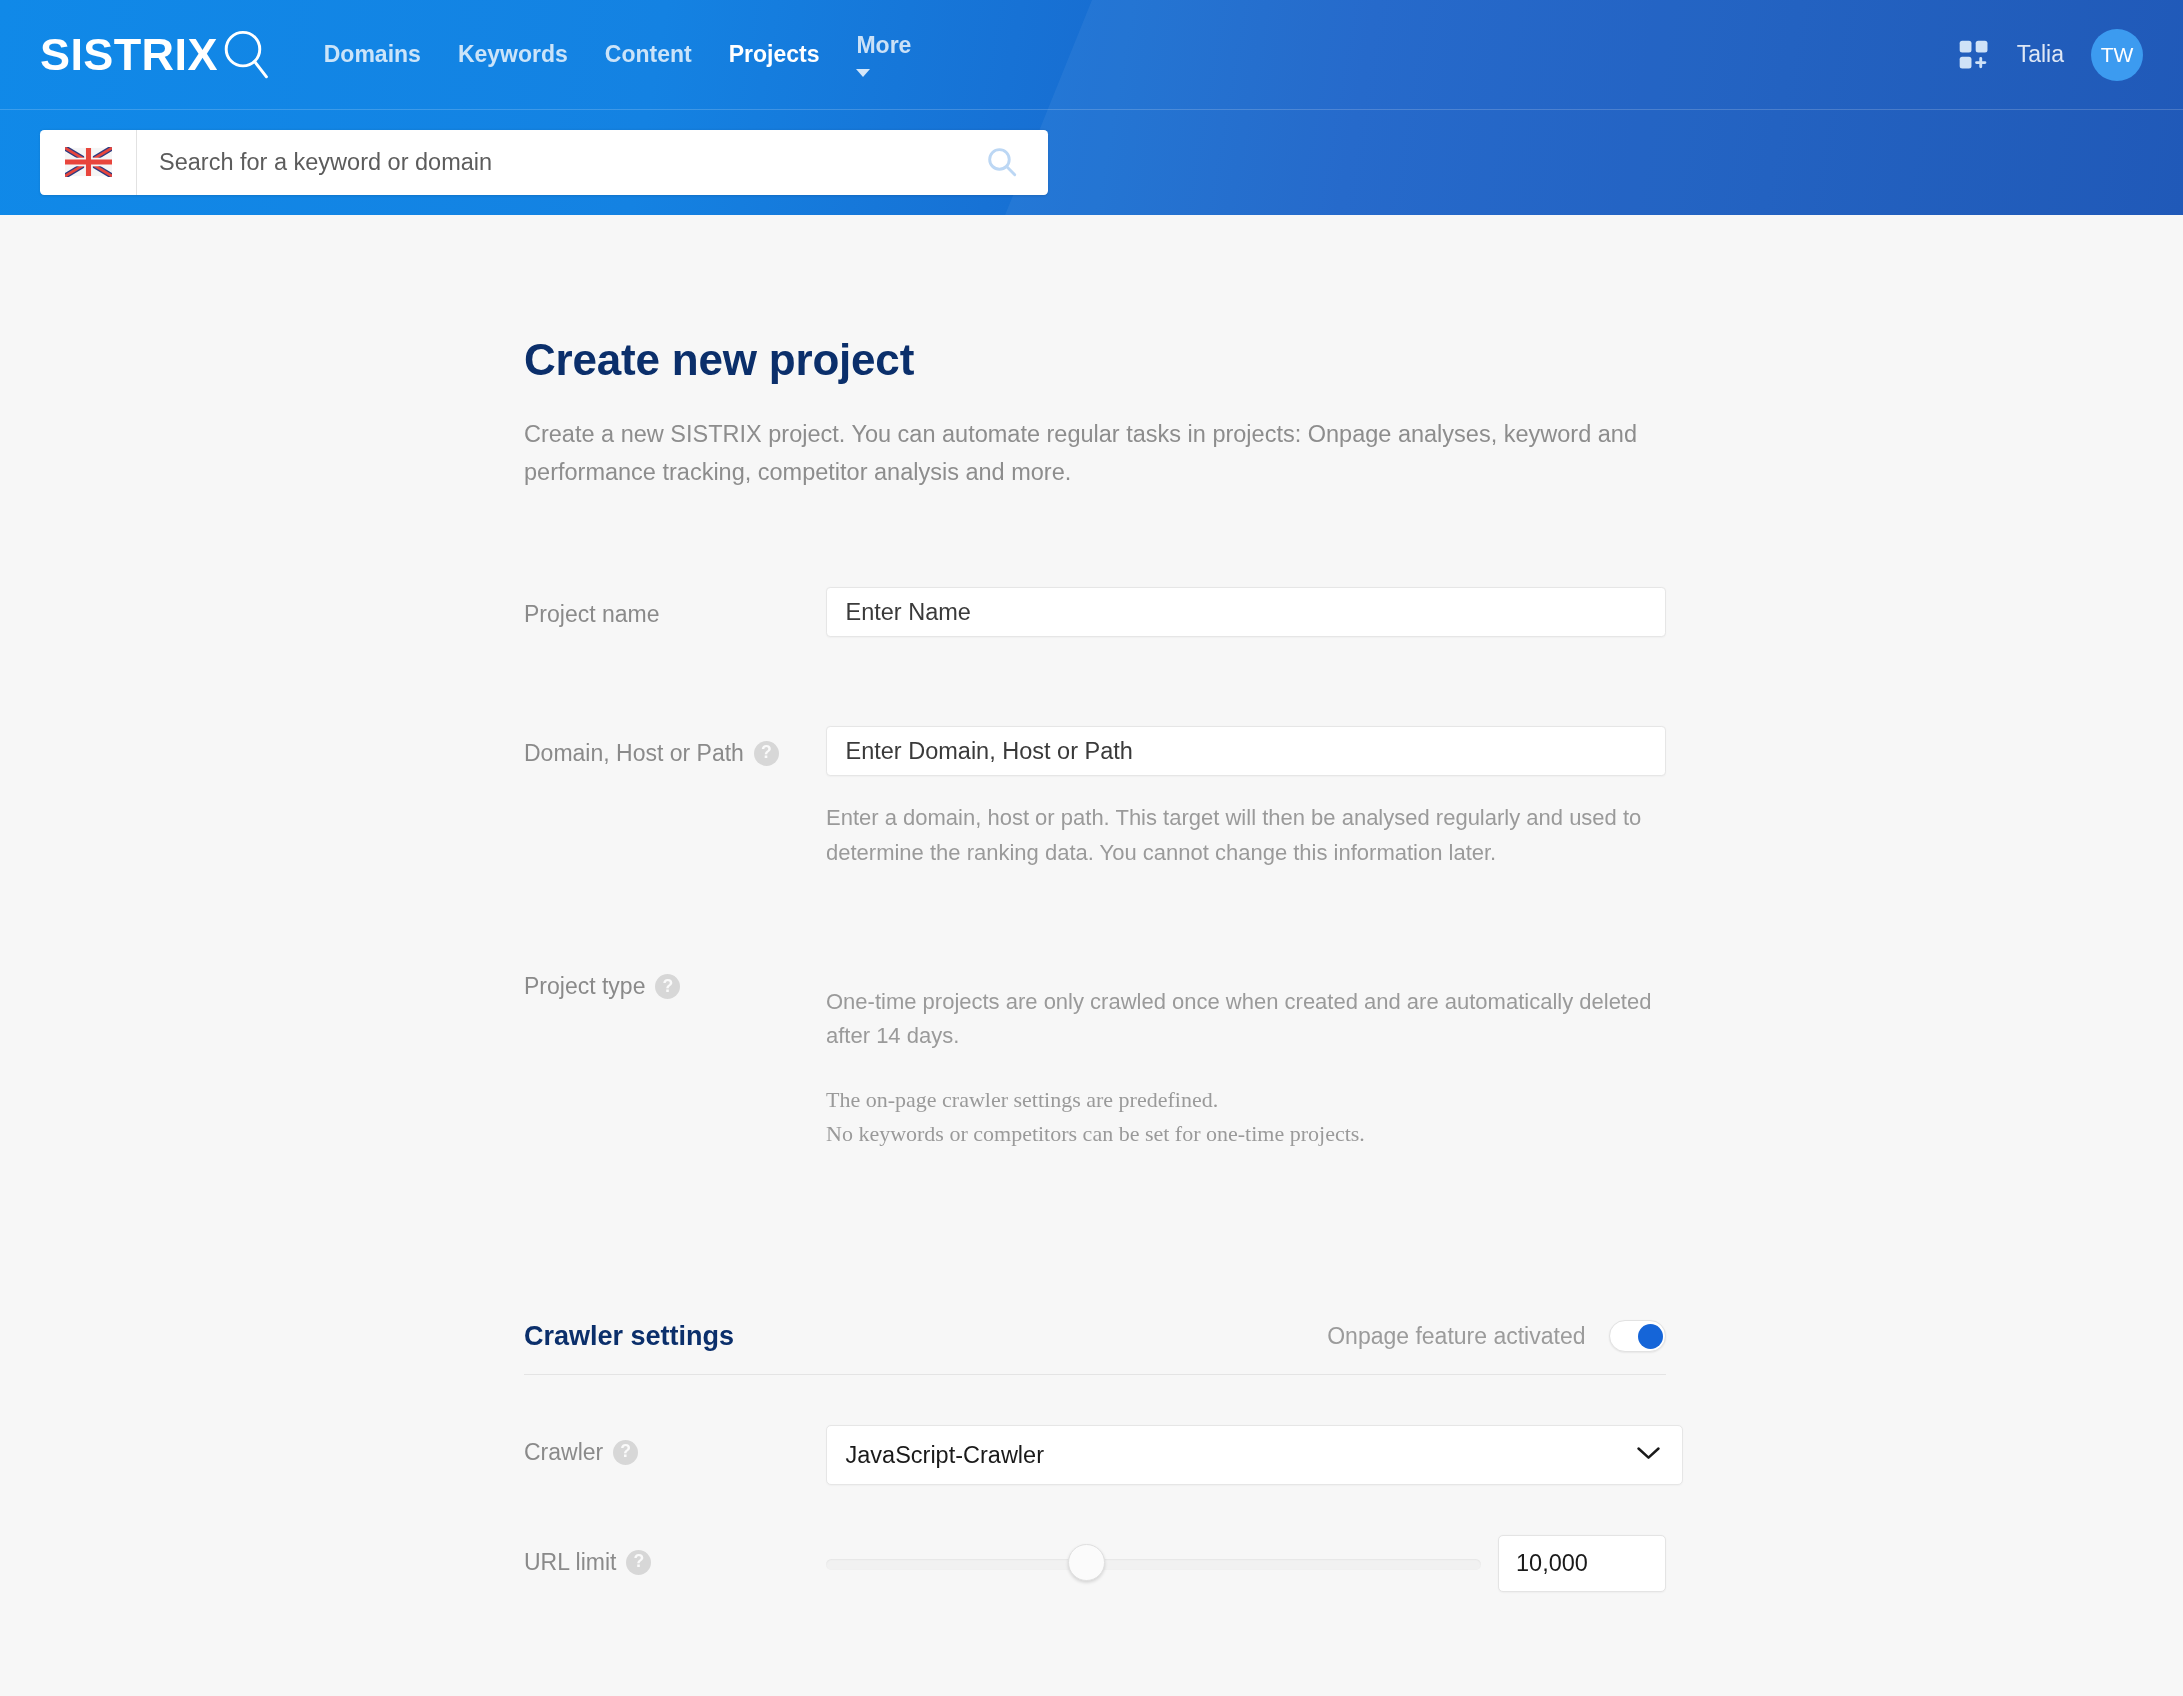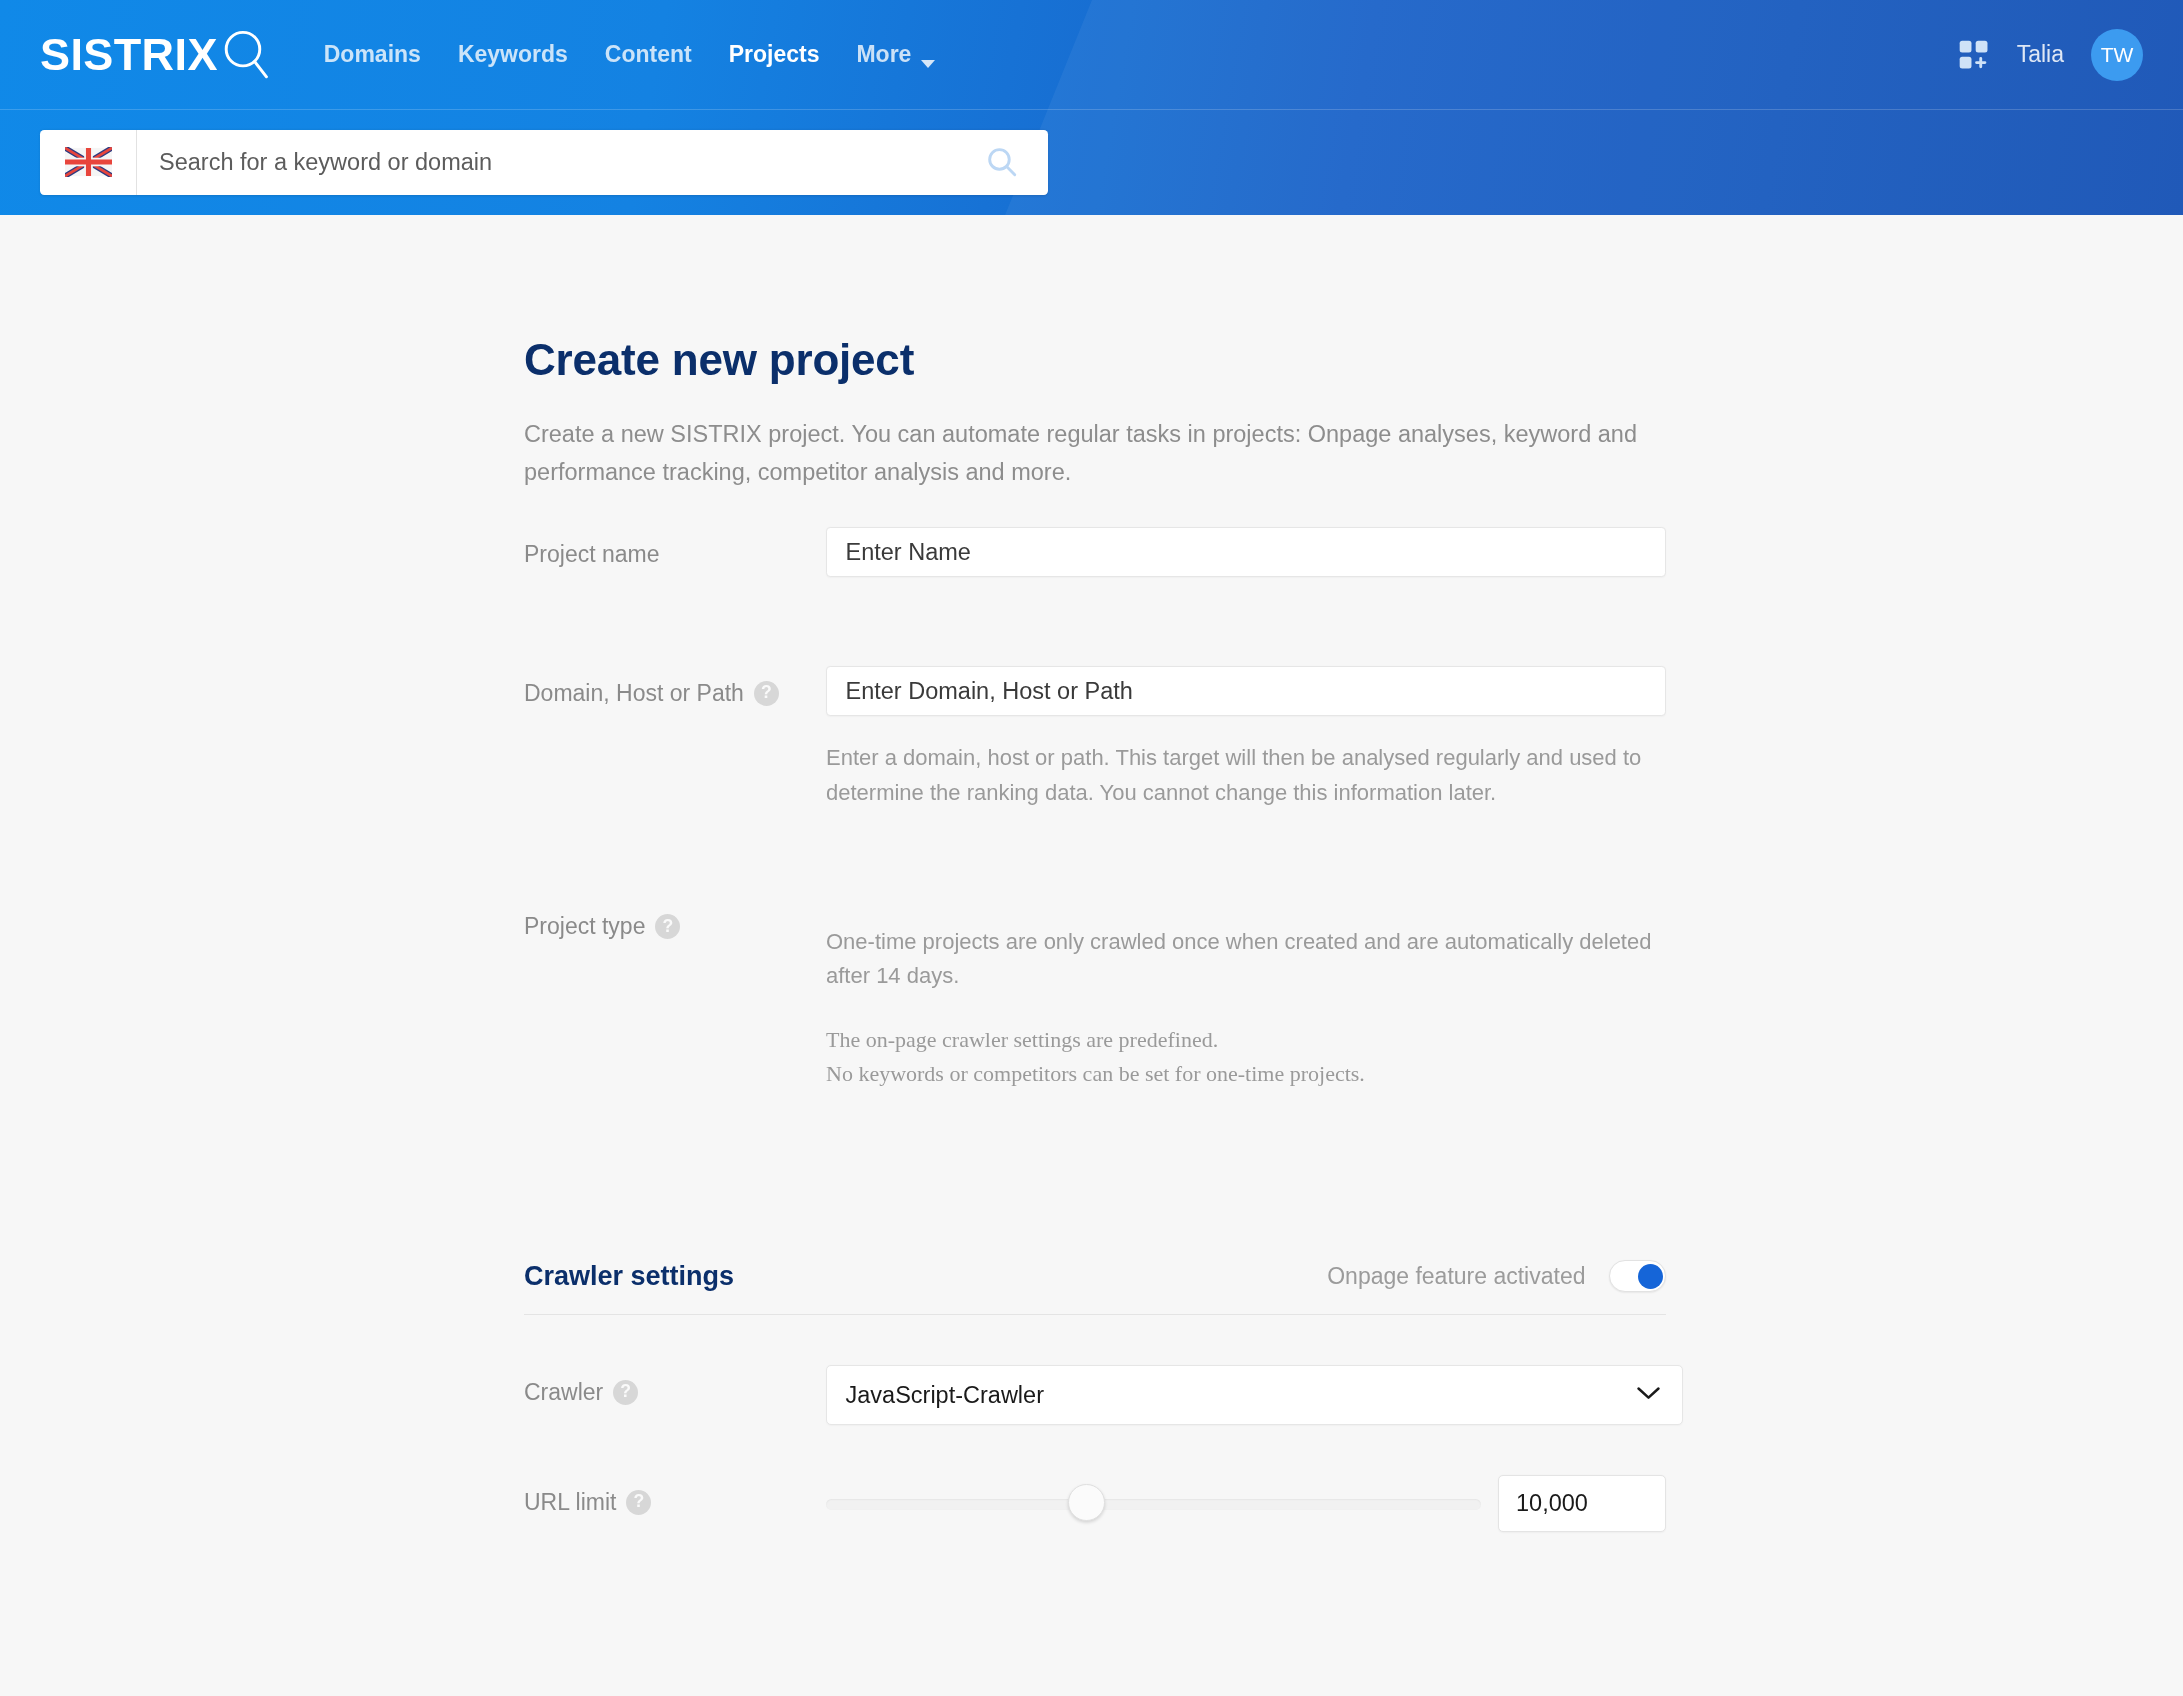--- a/index.html
+++ b/index.html
@@ -49,21 +49,21 @@
   .nav { display: flex; align-items: center; gap: 0px; }
   .nav-item {
     color: rgba(255,255,255,0.78);
     font-size: 23px;
     font-weight: 600;
     padding: 8.4px 18.5px;
     cursor: pointer;
     white-space: nowrap;
   }
   .nav-item.active { color: #ffffff; font-weight: 700; }
-  .nav-more { display: flex; align-items: flex-end; gap: 10px; }
+  .nav-more { display: flex; align-items: flex-start; gap: 10px; flex-direction: column; }
   .caret {
     width: 0; height: 0;
     border-left: 7.6px solid transparent;
     border-right: 7.6px solid transparent;
     border-top: 8.4px solid rgba(255,255,255,0.82);
   }
 
   .header-right {
     margin-left: auto; margin-right: 40px;
     display: flex; align-items: center; gap: 27px;
@@ -124,21 +124,21 @@
     letter-spacing: -0.2px;
   }
   .page-sub {
     margin-top: 30px;
     color: #8d8d8d;
     font-size: 23.5px;
     line-height: 1.62;
     max-width: 1142px;
   }
 
-  .form { margin-top: 36px; }
+  .form { margin-top: 96px; }
   .frow { display: flex; align-items: flex-start; }
   .flabel {
     width: 302px;
     padding-top: 13.4px;
     text-align: left;
     color: #8a8a8a;
     font-size: 23px;
     display: flex; align-items: center; gap: 10px;
   }
   .fctl { flex: 1; max-width: 840px; }

